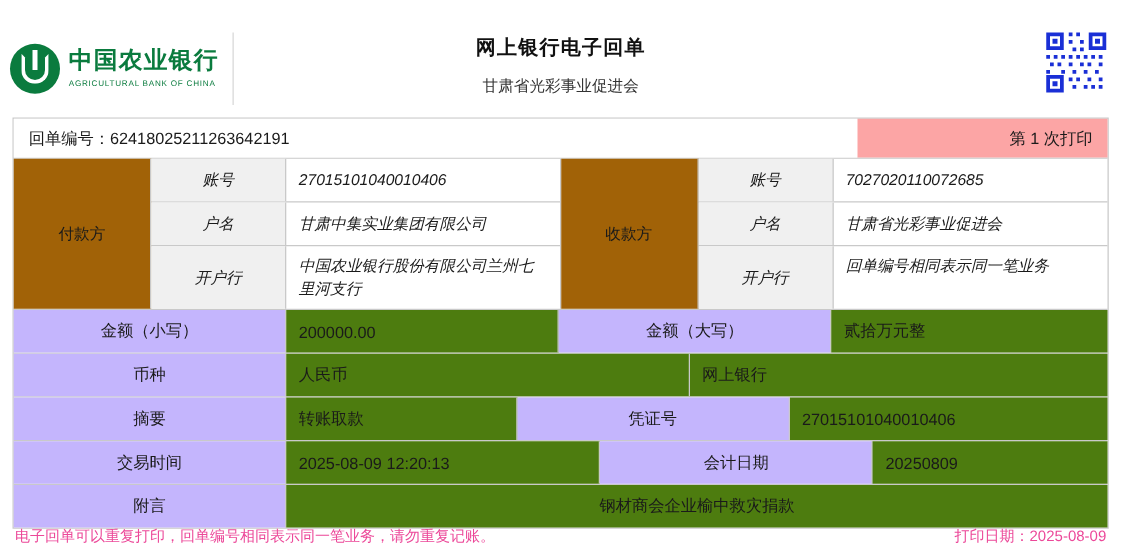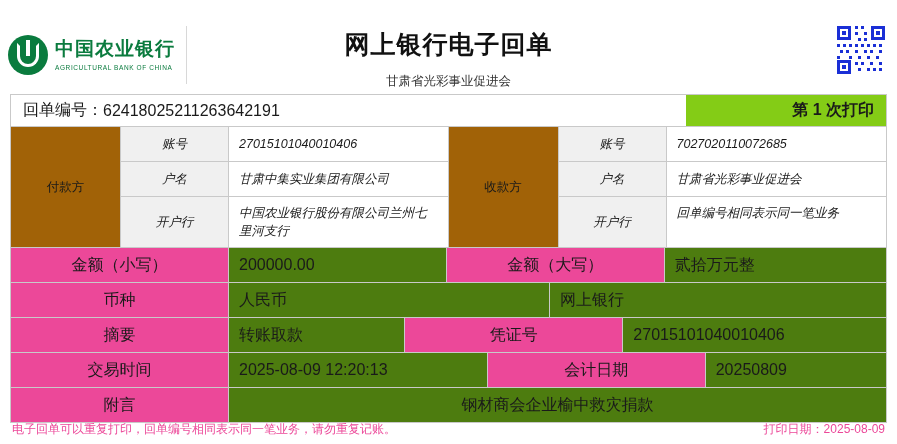--- a/index.html
+++ b/index.html
@@ -83,21 +83,21 @@
     margin-top: 4px;
   }
   .title-block {
     position: absolute;
     left: 0;
     right: 0;
     top: 8px;
     text-align: center;
   }
   .doc-title {
-    font-size: 25px;
+    font-size: 16px;
     font-weight: bold;
     letter-spacing: 1px;
     color: #111111;
   }
   .doc-subtitle {
     font-size: 12.5px;
     color: #333333;
     margin-top: 12px;
   }
   .qr {
@@ -123,27 +123,27 @@
     border-bottom: 1px solid #c9c9c9;
     box-sizing: border-box;
   }
   .row:last-child { border-bottom: none; }
 
   .cell {
     box-sizing: border-box;
     display: flex;
     align-items: center;
     padding: 0 10px;
-    font-size: 16px;
+    font-size: 13px;
     border-right: 1px solid #c9c9c9;
     min-height: 30px;
   }
   .cell:last-child { border-right: none; }
   .label {
-    background: #ec4899;
+    background: #c4b5fd;
     justify-content: center;
     color: #1a1a1a;
   }
   .value {
     background: #4d7c0f;
     justify-content: flex-start;
   }
   .center { justify-content: center; }
 
   
@@ -152,22 +152,21 @@
     flex: 1 1 auto;
     padding-left: 12px;
     border-right: none;
     background: #ffffff;
   }
   .serial-right {
     flex: 0 0 200px;
     justify-content: flex-end;
     padding-right: 12px;
     border-right: none;
-    background: #84cc16;
-    font-weight: bold;
+    background: #fca5a5;
   }
 
   
   .party-row { display: flex; }
   .party-side {
     display: flex;
     flex: 1 1 50%;
     border-right: 1px solid #c9c9c9;
     box-sizing: border-box;
   }

